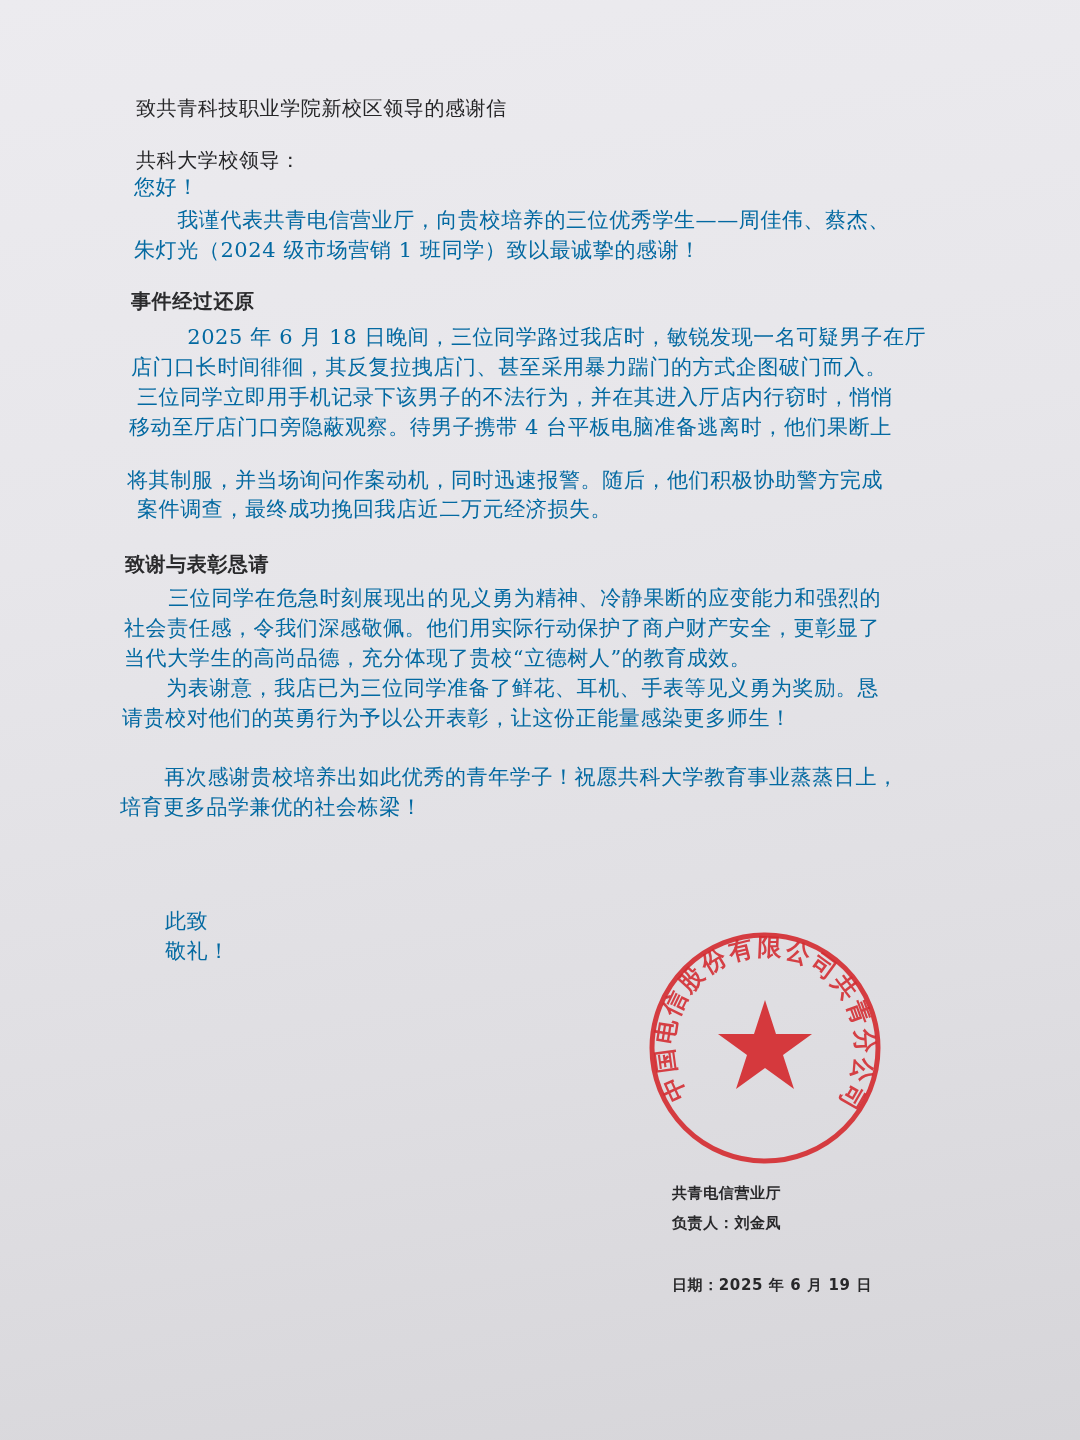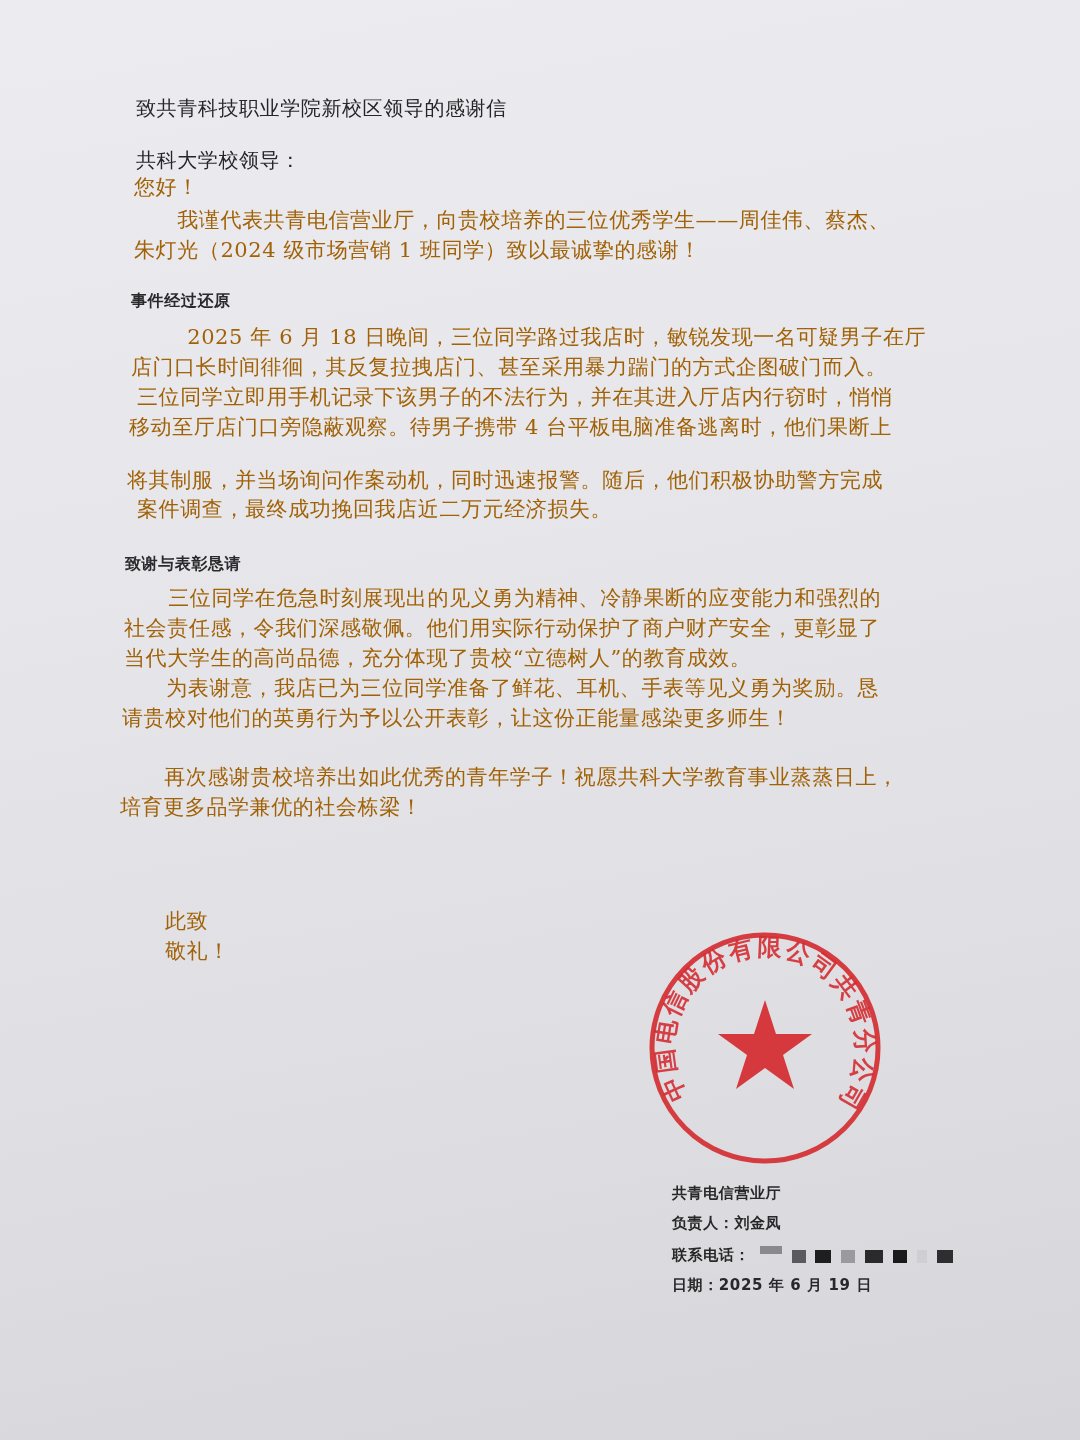--- a/index.html
+++ b/index.html
@@ -18,31 +18,31 @@
     .page {
       position: absolute;
       inset: 0;
     }
     .line {
       position: absolute;
       white-space: nowrap;
       font-size: 21px;
       letter-spacing: 0.6px;
       line-height: 30px;
-      color: #a16207;
+      color: #0369a1;
     }
     .bold {
       font-family: "DejaVu Sans", "Liberation Sans", sans-serif;
       font-weight: normal;
       color: #262628;
     }
     .heading {
       font-family: "DejaVu Sans", "Liberation Sans", sans-serif;
       font-weight: bold;
-      font-size: 16px;
+      font-size: 20px;
       color: #2a2a2c;
     }
     .sig {
       font-family: "DejaVu Sans", "Liberation Sans", sans-serif;
       font-weight: bold;
       font-size: 15px;
       color: #28282a;
     }
     .redacted {
       display: inline-block;
@@ -105,30 +105,17 @@
     <text font-family="DejaVu Sans, sans-serif" font-size="24" font-weight="bold" fill="#d42a2f" opacity="0.88">
       <textPath href="#stampArc" startOffset="0" textLength="400" lengthAdjust="spacing" id="stampTextPath">中国电信股份有限公司共青分公司</textPath>
     </text>
     <polygon points="120,72 131,106 167,106 138,127 149,161 120,140 91,161 102,127 73,106 109,106" fill="#d42a2f" opacity="0.92"></polygon>
   </svg>
 
   <div class="line sig" style="left:672px; top:1178px;">共青电信营业厅</div>
   <div class="line sig" style="left:672px; top:1208px;">
     <span>负责人：</span><span>刘金凤</span>
   </div>
-  <div class="line sig" style="left:672px; top:1240px;">
-    <span>联系电话：</span>
-    <span class="redacted">
-      <span style="width:22px; height:8px; background:#8a8a8e; transform:translateY(-6px);"></span>
-      <span style="width:14px; background:#5a5a5e;"></span>
-      <span style="width:16px; background:#1e1e20;"></span>
-      <span style="width:14px; background:#9a9a9e;"></span>
-      <span style="width:18px; background:#2a2a2c;"></span>
-      <span style="width:14px; background:#1a1a1c;"></span>
-      <span style="width:10px; background:#cfced2;"></span>
-      <span style="width:16px; background:#2e2e30;"></span>
-    </span>
-  </div>
   <div class="line sig" style="left:672px; top:1270px;">
     <span>日期：</span><span>2025 年 6 月 19 日</span>
   </div>
 
 </div>
 
 </body></html>

